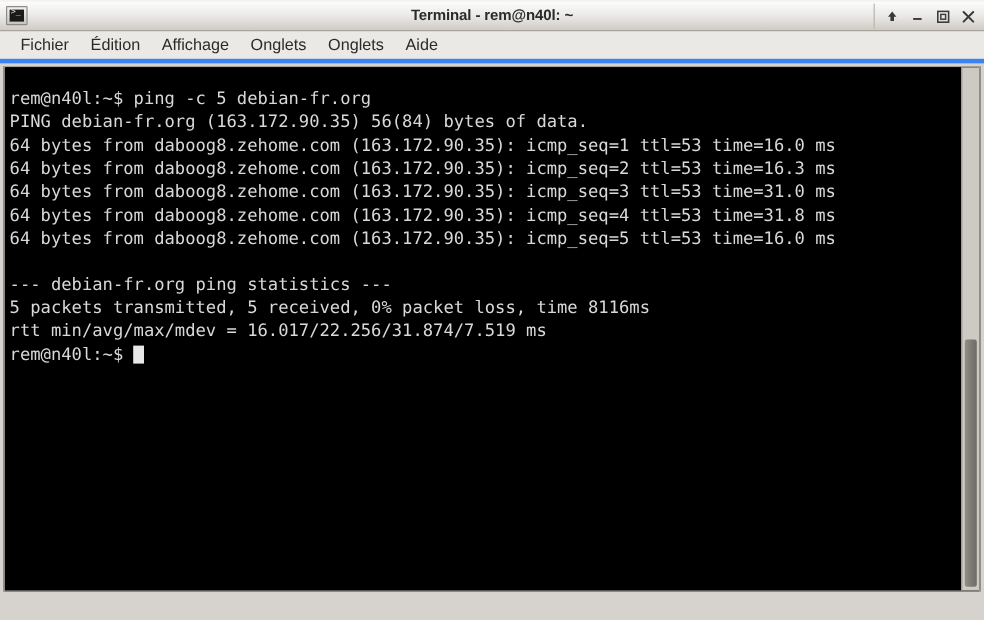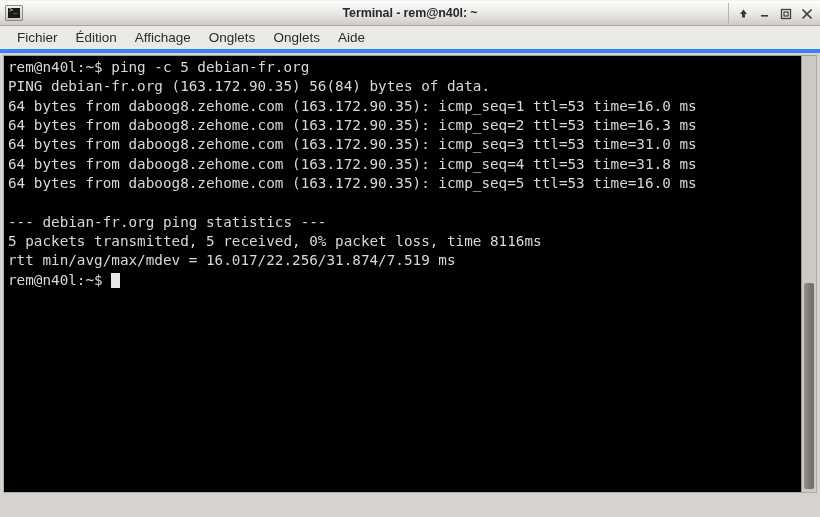--- a/index.html
+++ b/index.html
@@ -135,21 +135,21 @@
     border-top-color: #a3a09a;
     box-sizing: border-box;
     background: #000;
     overflow: hidden;
   }
   #screen {
     flex: 1 1 auto;
     background: #000000;
     position: relative;
     overflow: hidden;
-    padding: 2px 0 0 4px;
+    padding: 18px 0 0 4px;
     box-sizing: border-box;
   }
   #lines {
     font-family: "DejaVu Sans Mono", "Liberation Mono", monospace;
     font-size: 14.3px;
     line-height: 19.35px;
     color: #d8d8d8;
     white-space: pre;
     letter-spacing: 0px;
   }

